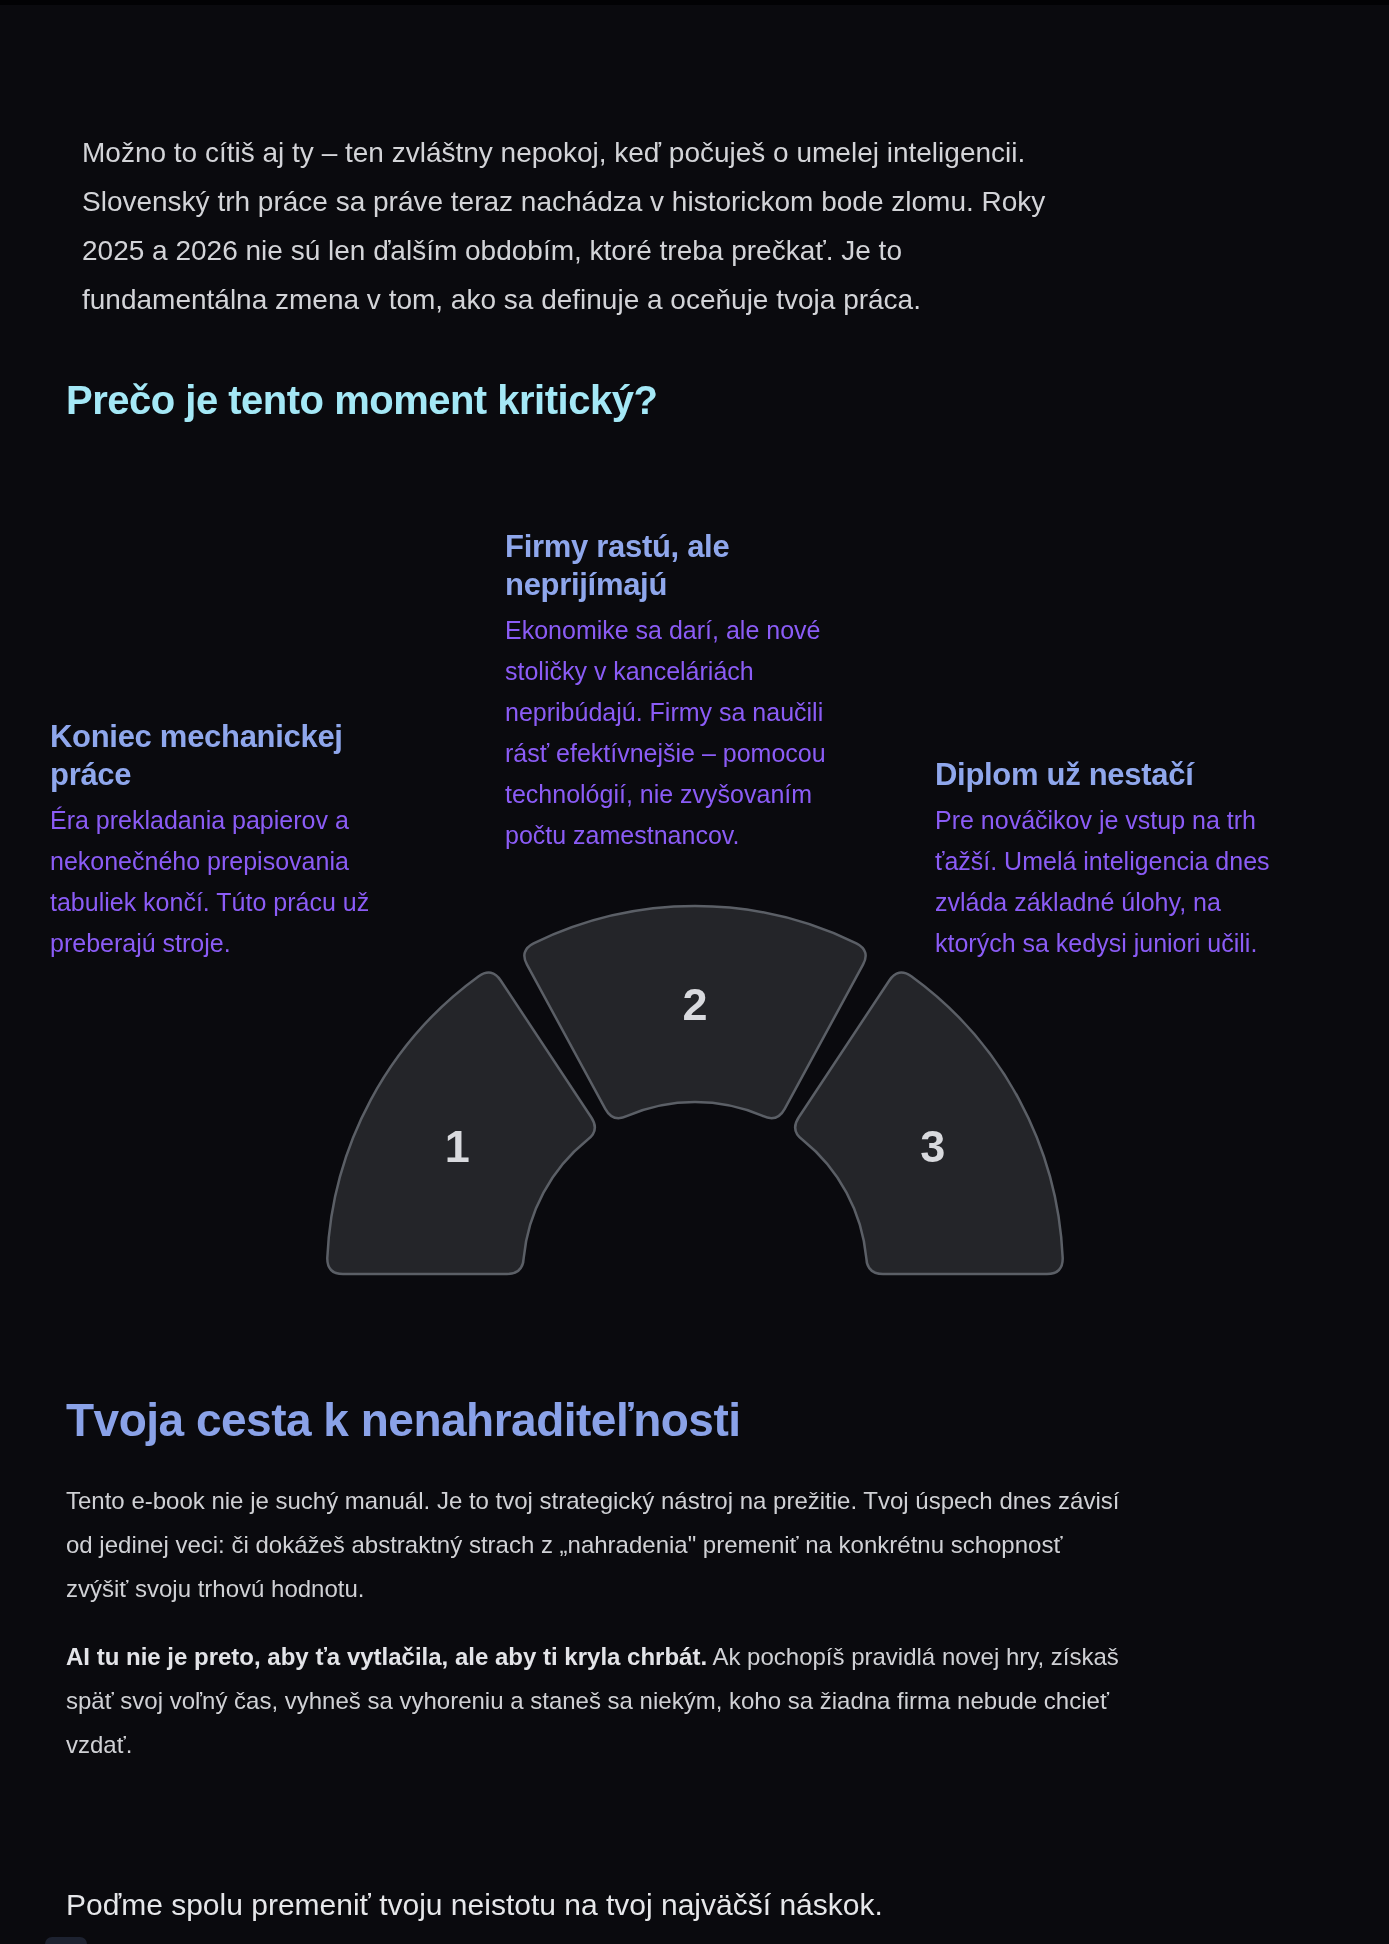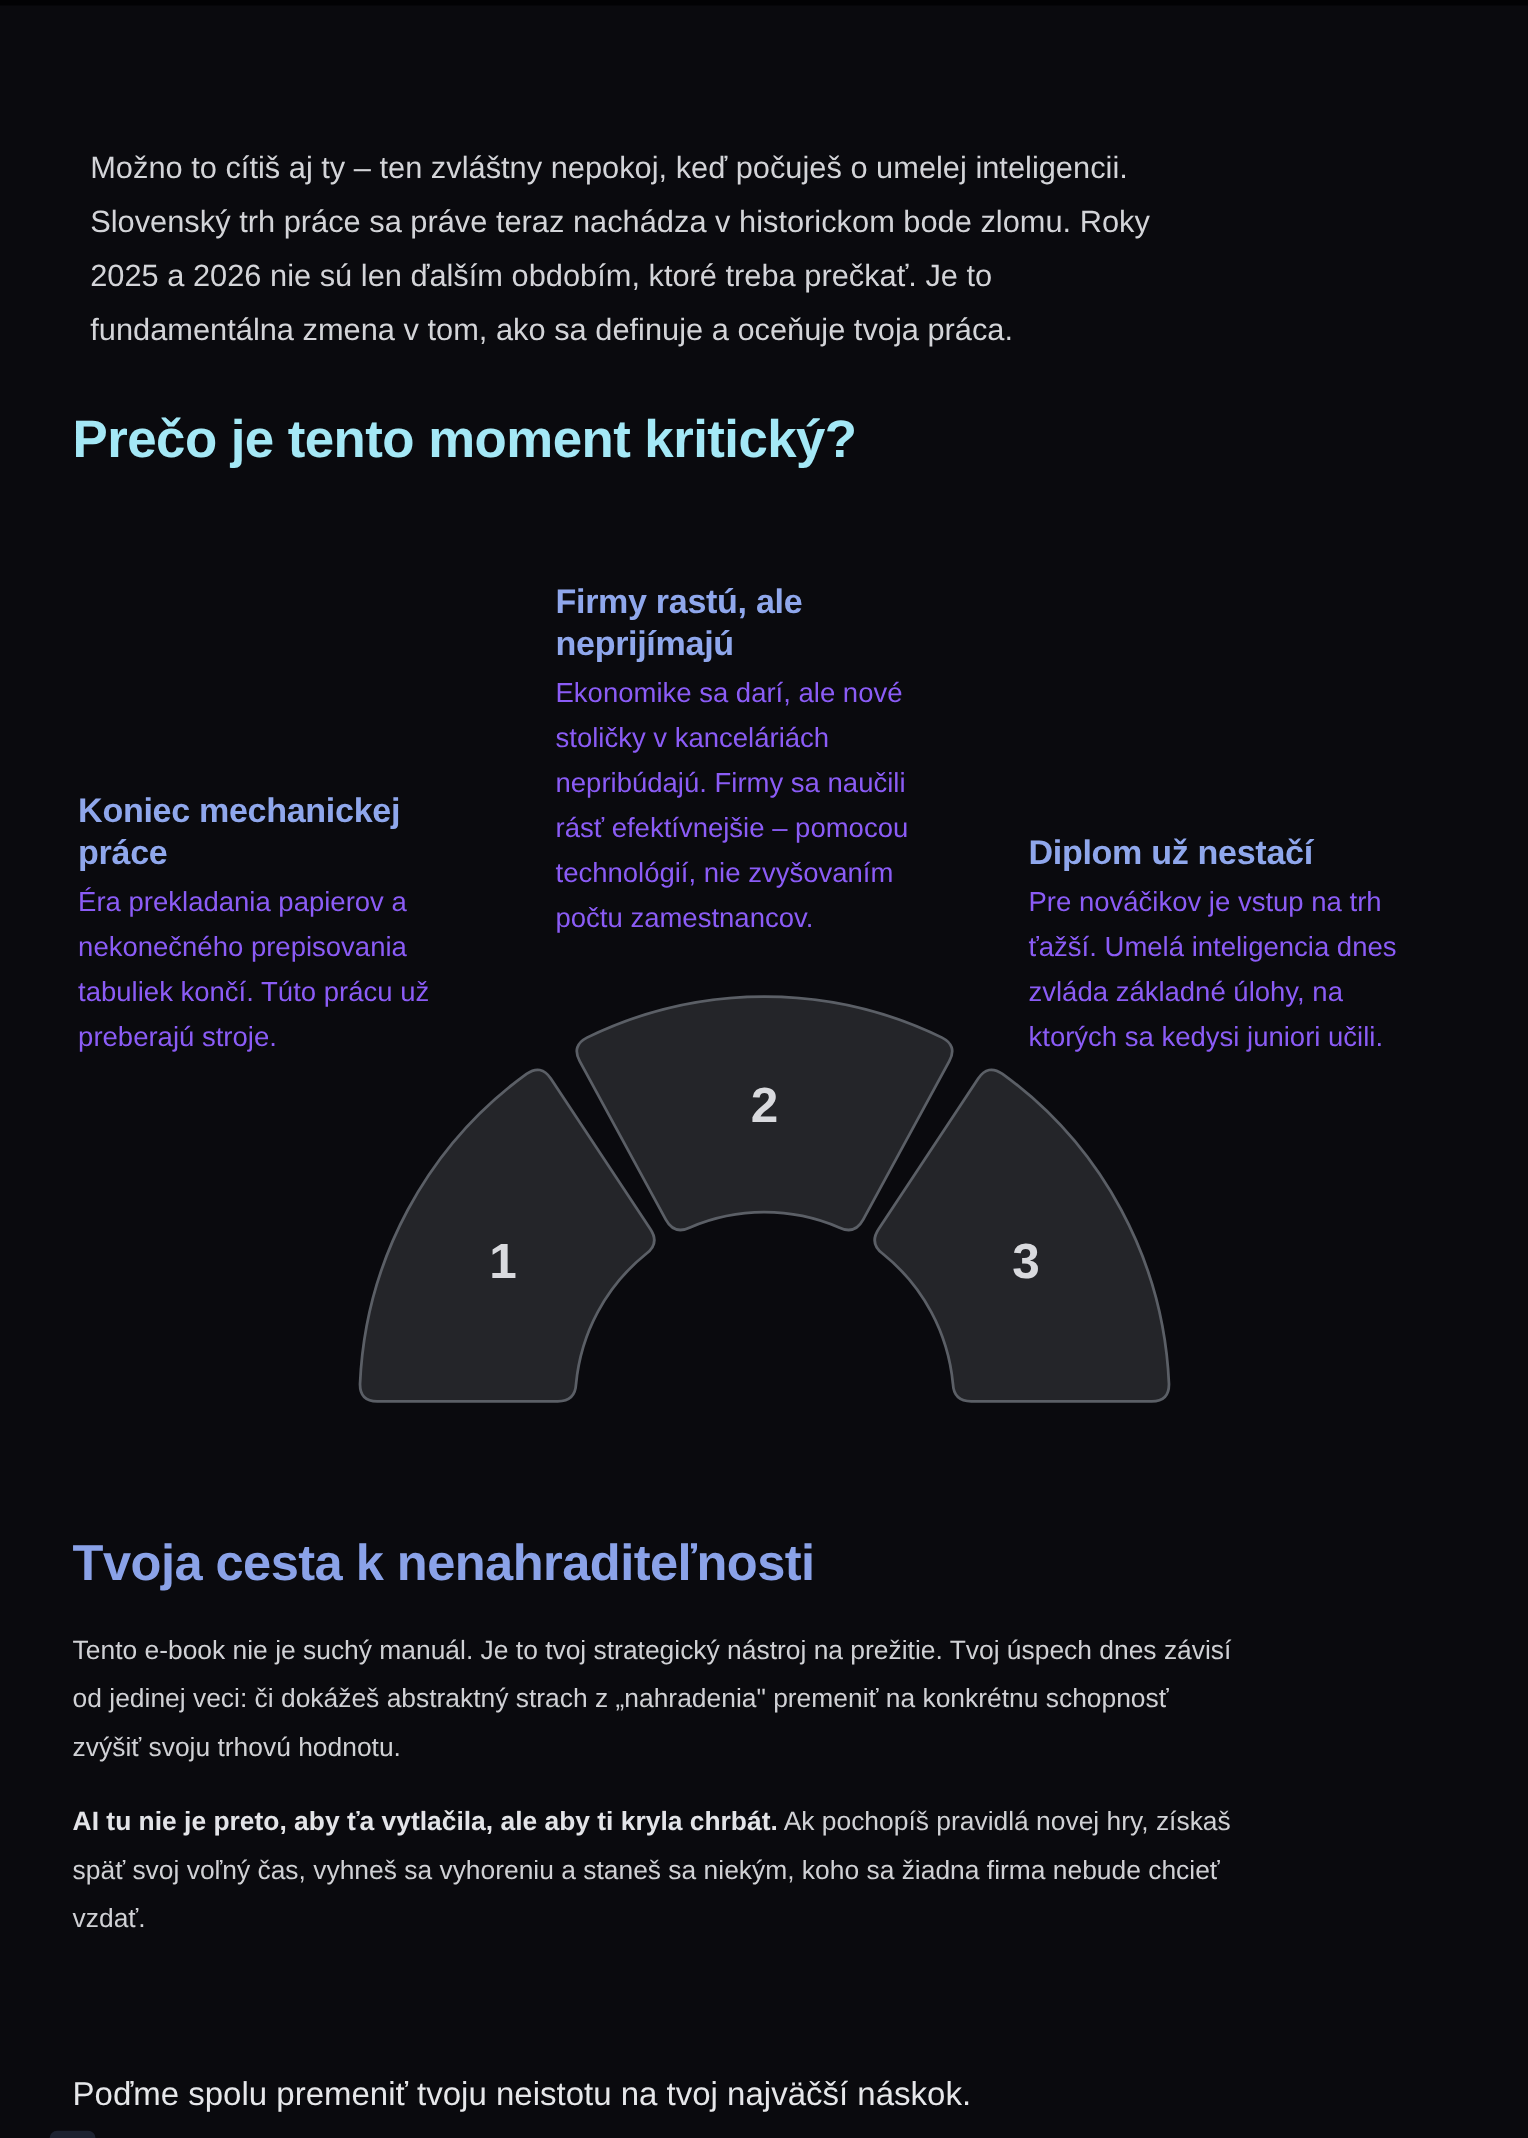--- a/index.html
+++ b/index.html
@@ -30,33 +30,33 @@
     background:#020204;
   }
   .pre{ white-space: pre-line; }
 
   .intro{
     position:absolute; left:66px; top:128px; width:1310px;
     font-size:28px; line-height:49px; color:var(--text);margin-left:16px;
   }
   .h-cyan{
     position:absolute; left:66px; top:374px; width:1200px;
-    font-size:48px; line-height:52px; font-weight:bold;
+    font-size:40px; line-height:52px; font-weight:bold;
     letter-spacing:-0.5px; color:var(--cyan);
   }
 
   .card{ position:absolute; }
   .card .card-title{
     font-size:31px; line-height:38px; font-weight:bold;
     letter-spacing:-0.3px; color:var(--periwinkle);
   }
   .card .card-body{
     margin-top:6px; font-size:25px; line-height:41px; color:#8b5cf6;
   }
-  .card-left{   left:71px;  top:718px; width:420px; }
+  .card-left{   left:50px;  top:718px; width:420px; }
   .card-center{ left:505px; top:528px; width:400px; }
   .card-right{  left:935px; top:756px; width:400px; }
 
   .diagram-svg{
     position:absolute; left:0; top:0; width:1389px; height:1944px;
     pointer-events:none;
   }
   .diagram-svg path{
     fill: var(--seg-fill);
     stroke: var(--seg-border);

